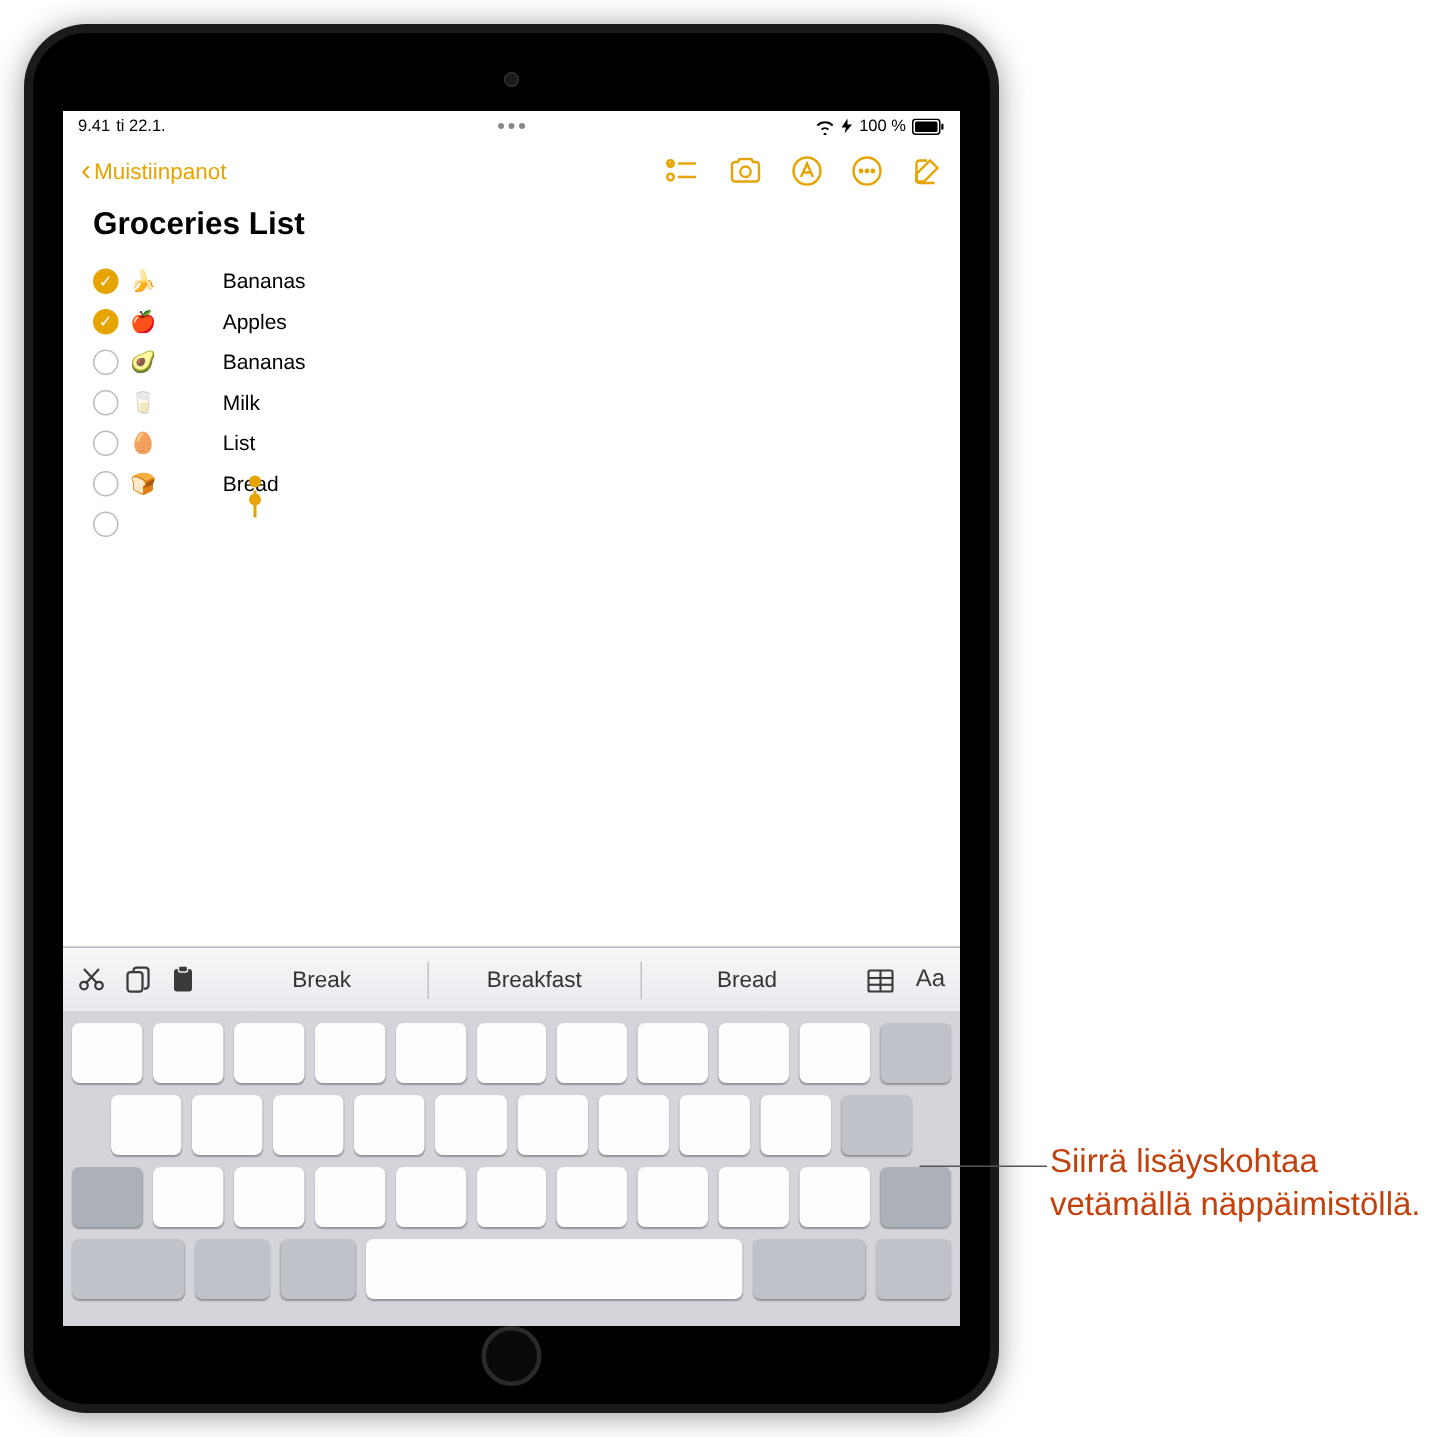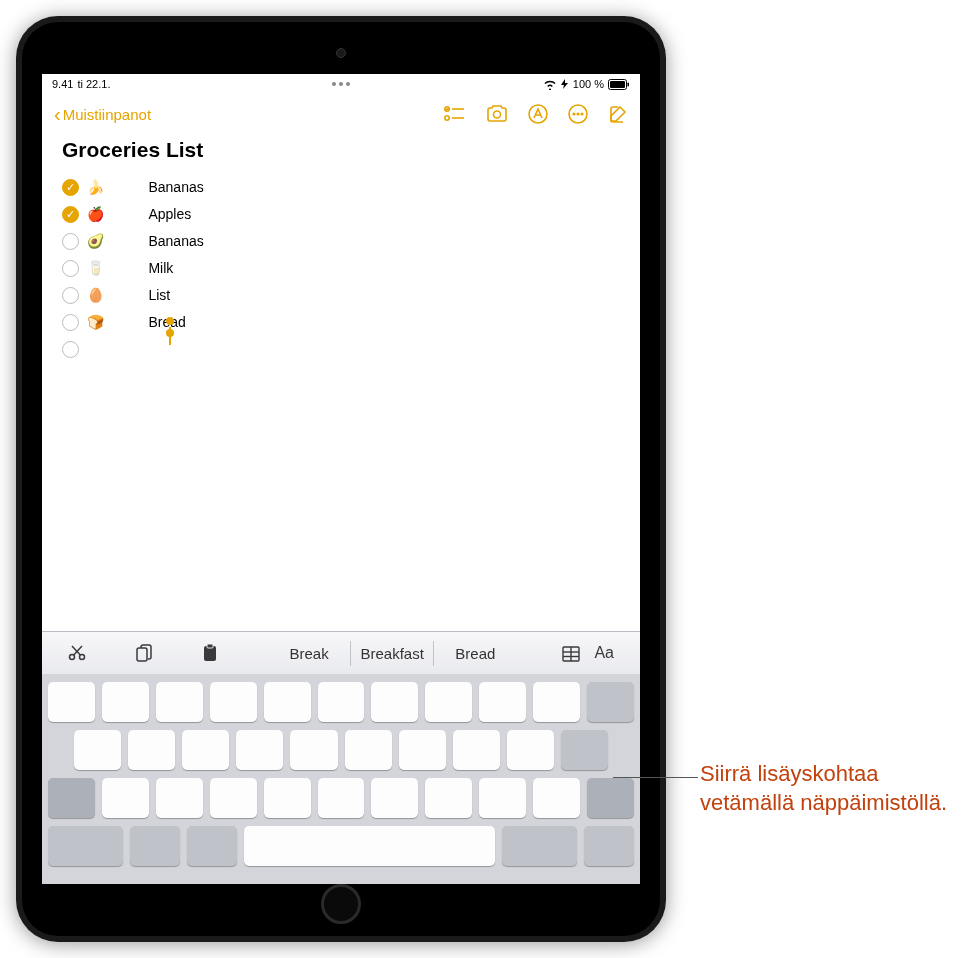--- a/index.html
+++ b/index.html
@@ -67,23 +67,22 @@
 .cursor-dot.top { top: -10px; }
 .cursor-dot.bottom { bottom: -10px; }
 .cursor-line {
   position: absolute; width: 2px; height: 18px; background: #e6a400;
   left: 50%; transform: translateX(-50%); top: 0;
 }
 .keyboard-area {
   background: #d3d5da; border-top: 1px solid #b9bcc2;
 }
 .kb-toolbar {
-  height: 42px; display: flex; align-items: center; padding: 0 26px;
+  height: 42px; display: flex; align-items: center; padding: 0 10px;
   background: linear-gradient(#f7f7f9, #e9eaee);
-  gap: 36px;
 }
 .kb-tool-icon { color: #3a3a3c; margin-right: 14px; }
 .kb-suggestions { flex: 1; display: flex; justify-content: center; gap: 0; }
 .kb-suggestion {
   flex: 1; text-align: center; font-size: 15px; color: #333;
   border-right: 1px solid #c0c2c8; padding: 4px 0;
 }
 .kb-suggestion:last-child { border-right: none; }
 .kb-right-tools { display: flex; gap: 14px; margin-left: 10px; color: #3a3a3c; align-items: flex-end; }
 .kb-keys { padding: 8px 6px 10px 6px; }

